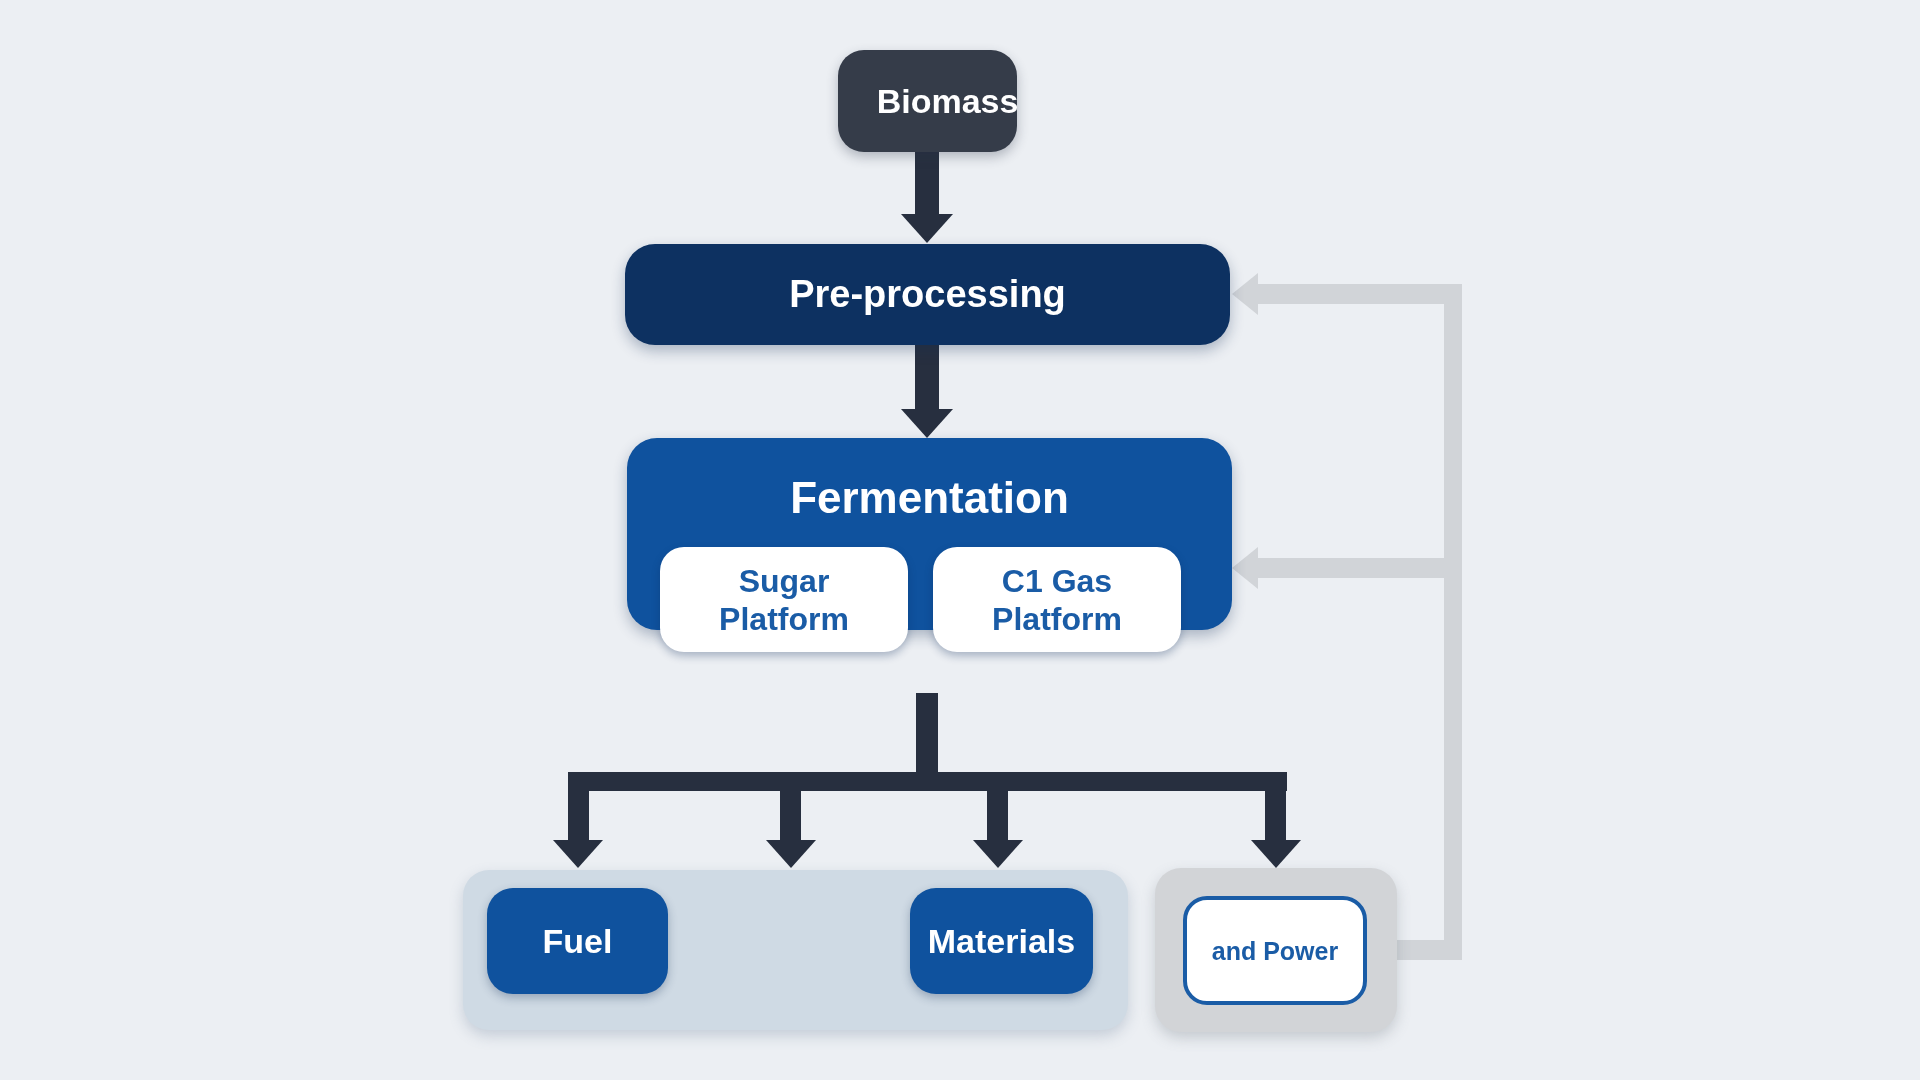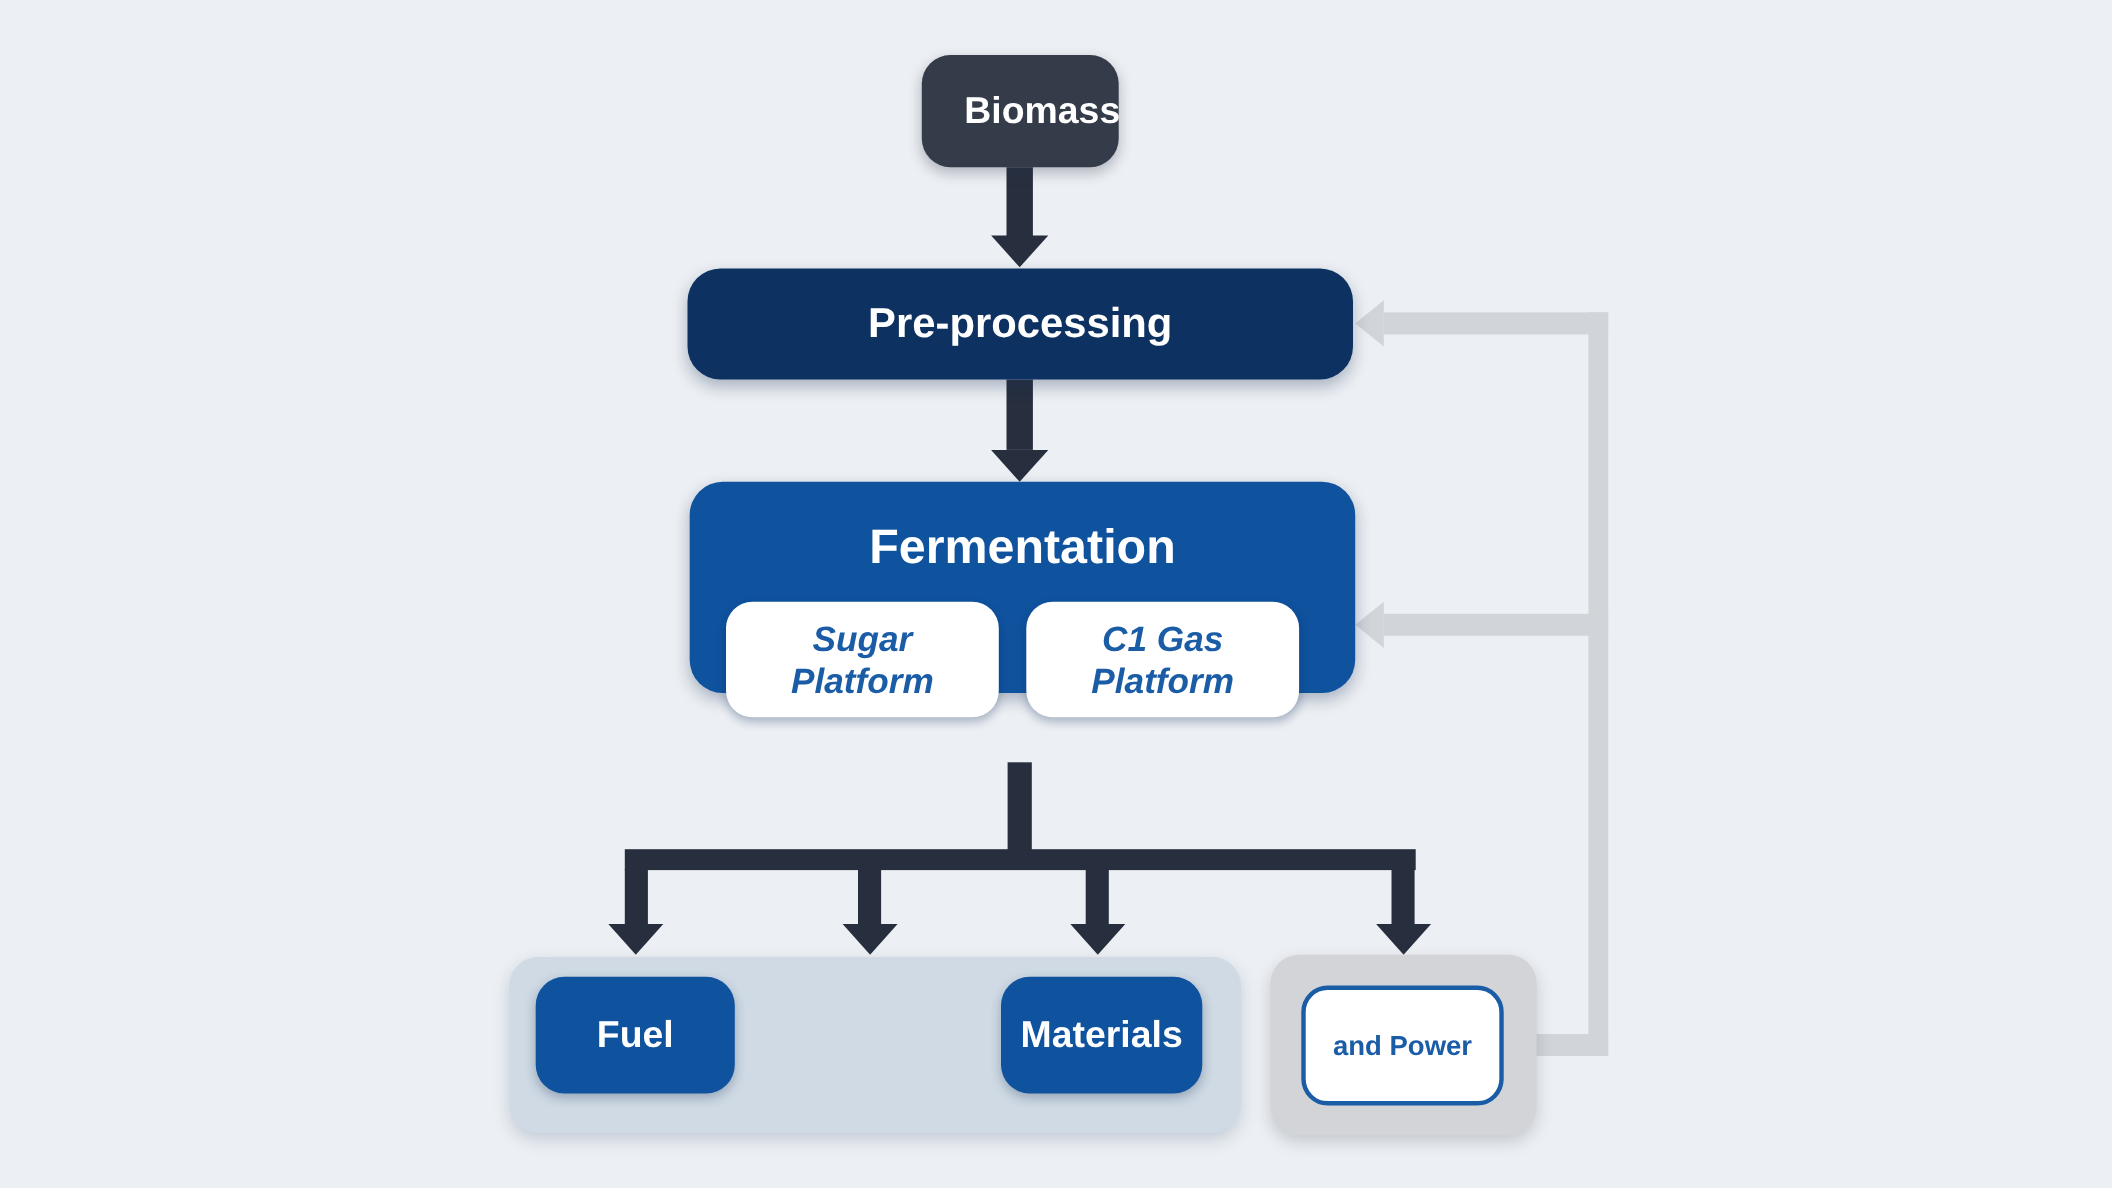--- a/index.html
+++ b/index.html
@@ -29,21 +29,21 @@
            background:var(--navy-node);color:var(--white);font-size:38px;font-weight:600;
            box-shadow:0 6px 14px rgba(20,45,85,.30);}
   .fermentation{left:627px;top:438px;width:605px;height:192px;border-radius:30px;
            background:var(--blue-node);box-shadow:0 6px 14px rgba(20,45,85,.30);}
   .fermentation-title{position:absolute;left:0;right:0;top:30px;height:60px;
            display:flex;align-items:center;justify-content:center;
            color:var(--white);font-size:44px;font-weight:600;}
   .platform{position:absolute;top:109px;width:248px;height:105px;border-radius:24px;
            background:var(--white);color:var(--blue-text);font-size:32px;line-height:38px;
            font-weight:600;display:flex;flex-direction:column;align-items:center;justify-content:center;
-           box-shadow:0 4px 9px rgba(10,40,85,.30);font-style:italic;}
+           box-shadow:0 4px 9px rgba(10,40,85,.30);}
   .platform.sugar{left:33px;}
   .platform.c1gas{left:306px;}
 
   .container-box{position:absolute;border-radius:26px;}
   .light-container{left:463px;top:870px;width:665px;height:160px;background:var(--light-container);
            box-shadow:0 6px 14px rgba(110,130,155,.30);}
   .gray-container{left:1155px;top:868px;width:242px;height:164px;background:var(--gray-container);
            box-shadow:0 6px 14px rgba(110,120,130,.30);}
 
   .product{top:888px;width:183px;height:106px;border-radius:26px;background:var(--blue-node);

